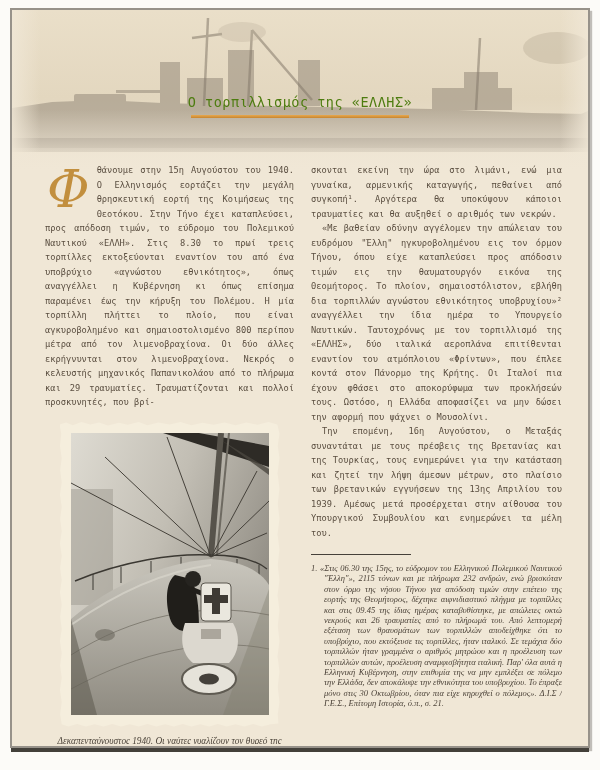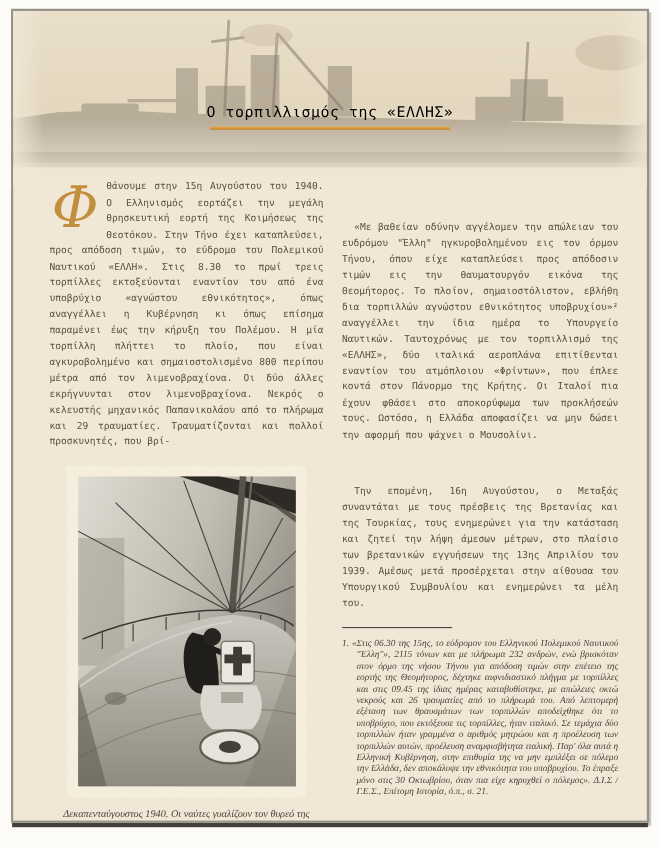--- a/index.html
+++ b/index.html
@@ -15,37 +15,37 @@
     box-shadow:0 5px 0 -1px #43403a, 2px 3px 1px rgba(80,75,65,.35);
     overflow:hidden;
   }
   
   .banner{position:absolute;top:0;left:0;width:576px;height:160px;}
   .banner svg{display:block;width:576px;height:160px;}
   .title-wrap{position:absolute;top:84px;left:0;width:100%;text-align:center;}
   .page-title{
     margin:0;font-weight:normal;
     font:13.5px "DejaVu Sans Mono",monospace;
-    letter-spacing:.5px;color:#000000;
+    letter-spacing:.5px;color:#4d7c0f;
   }
   .title-rule{width:218px;height:3px;margin:5px auto 0;
     background:linear-gradient(#e7a94f,#c8852f);}
   
   .columns{
     position:absolute;left:33px;top:153px;width:517px;height:581px;
     display:flex;gap:17px;overflow:hidden;
   }
   .col{overflow:hidden;}
   .col-left{width:249px;}
   .col-right{width:251px;}
   .body-text{
     margin:0;font:8.7px/14.5px "DejaVu Sans Mono",monospace;
     color:#5a4e40;text-align:justify;
   }
-  .indent{text-indent:11px;margin-top:37px;}
+  .indent{text-indent:11px;}
   .dropcap{
     float:left;
     font:italic 52px/0.92 "DejaVu Serif",serif;
     color:#c28f3e;margin:3px 7px 0 2px;
   }
   
   .photo-fig{margin:12px 0 0;}
   .photo-frame{
     width:220px;margin:0 auto;box-sizing:border-box;
     background:#f5eedd;padding:11px 11px 12px;
@@ -181,20 +181,21 @@
             <path d="M130,196 h20 v10 h-20 z" fill="#8a8679" opacity=".6"></path>
             <ellipse cx="138" cy="246" rx="27" ry="15" fill="#e6e3da" stroke="#5f5b52" stroke-width="2"></ellipse>
             <ellipse cx="138" cy="246" rx="10" ry="5.5" fill="#44403a"></ellipse>
           </svg>
         </div>
         <figcaption class="caption">Δεκαπενταύγουστος 1940. Οι ναύτες γυαλίζουν τον θυρεό της «ΕΛΛΗΣ», στο λιμάνι της Τήνου.</figcaption>
       </figure>
     </div>
 
     <div class="col col-right">
+      <p class="body-text">σκονται εκείνη την ώρα στο λιμάνι, ενώ μια γυναίκα, αρμενικής καταγωγής, πεθαίνει από συγκοπή¹. Αργότερα θα υποκύψουν κάποιοι τραυματίες και θα αυξηθεί ο αριθμός των νεκρών.</p>
       <p class="body-text indent">«Με βαθείαν οδύνην αγγέλομεν την απώλειαν του ευδρόμου "Έλλη" ηγκυροβολημένου εις τον όρμον Τήνου, όπου είχε καταπλεύσει προς απόδοσιν τιμών εις την θαυματουργόν εικόνα της Θεομήτορος. Το πλοίον, σημαιοστόλιστον, εβλήθη δια τορπιλλών αγνώστου εθνικότητος υποβρυχίου»² αναγγέλλει την ίδια ημέρα το Υπουργείο Ναυτικών. Ταυτοχρόνως με τον τορπιλλισμό της «ΕΛΛΗΣ», δύο ιταλικά αεροπλάνα επιτίθενται εναντίον του ατμόπλοιου «Φρίντων», που έπλεε κοντά στον Πάνορμο της Κρήτης. Οι Ιταλοί πια έχουν φθάσει στο αποκορύφωμα των προκλήσεών τους. Ωστόσο, η Ελλάδα αποφασίζει να μην δώσει την αφορμή που ψάχνει ο Μουσολίνι.</p>
       <p class="body-text indent">Την επομένη, 16η Αυγούστου, ο Μεταξάς συναντάται με τους πρέσβεις της Βρετανίας και της Τουρκίας, τους ενημερώνει για την κατάσταση και ζητεί την λήψη άμεσων μέτρων, στο πλαίσιο των βρετανικών εγγυήσεων της 13ης Απριλίου του 1939. Αμέσως μετά προσέρχεται στην αίθουσα του Υπουργικού Συμβουλίου και ενημερώνει τα μέλη του.</p>
       <hr class="fnrule">
       <p class="footnote">1. «Στις 06.30 της 15ης, το εύδρομον του Ελληνικού Πολεμικού Ναυτικού "Έλλη"», 2115 τόνων και με πλήρωμα 232 ανδρών, ενώ βρισκόταν στον όρμο της νήσου Τήνου για απόδοση τιμών στην επέτειο της εορτής της Θεομήτορος, δέχτηκε αιφνιδιαστικό πλήγμα με τορπίλλες και στις 09.45 της ίδιας ημέρας καταβυθίστηκε, με απώλειες οκτώ νεκρούς και 26 τραυματίες από το πλήρωμά του. Από λεπτομερή εξέταση των θραυσμάτων των τορπιλλών αποδείχθηκε ότι το υποβρύχιο, που εκτόξευσε τις τορπίλλες, ήταν ιταλικό. Σε τεμάχια δύο τορπιλλών ήταν γραμμένα ο αριθμός μητρώου και η προέλευση των τορπιλλών αυτών, προέλευση αναμφισβήτητα ιταλική. Παρ' όλα αυτά η Ελληνική Κυβέρνηση, στην επιθυμία της να μην εμπλέξει σε πόλεμο την Ελλάδα, δεν αποκάλυψε την εθνικότητα του υποβρυχίου. Το έπραξε μόνο στις 30 Οκτωβρίου, όταν πια είχε κηρυχθεί ο πόλεμος». Δ.Ι.Σ / Γ.Ε.Σ., Επίτομη Ιστορία, ό.π., σ. 21.</p>
     </div>
 
   </div>
 </div>
 
 </body></html>

